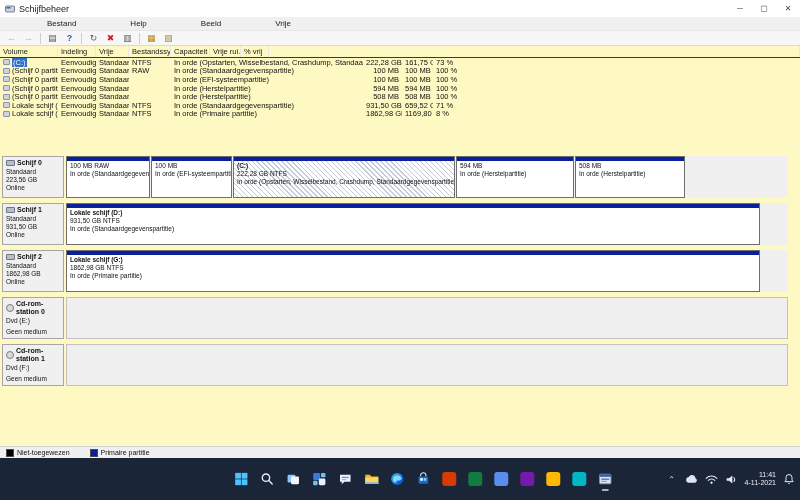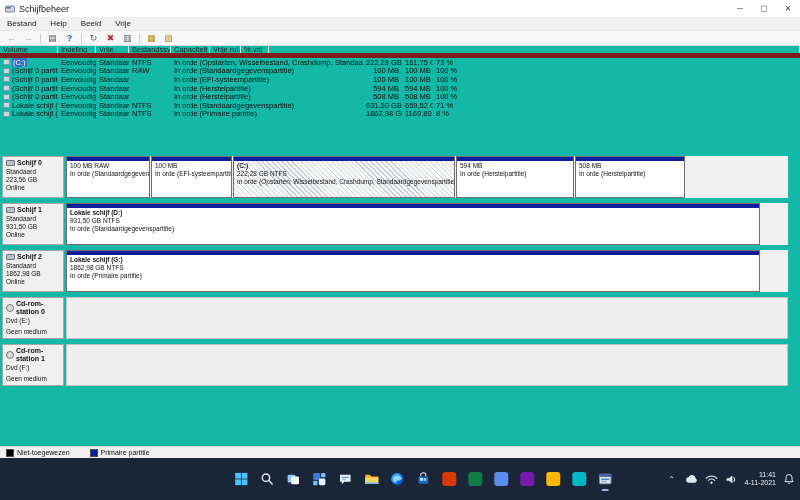--- a/index.html
+++ b/index.html
@@ -1,44 +1,44 @@
 <!DOCTYPE html>
 <html><head>
 <meta charset="utf-8">
 <style>
   * { margin:0; padding:0; box-sizing:border-box; }
   html,body { width:800px; height:500px; overflow:hidden; }
   body { font-family:"Liberation Sans", sans-serif; background:#fff; }
 
   .screen { width:800px; height:500px; display:flex; flex-direction:column; }
-  .window { flex:1; display:flex; flex-direction:column; min-height:0; background:#14b8a6; }
+  .window { flex:1; display:flex; flex-direction:column; min-height:0; background:#fef9c3; }
 
   
   .titlebar { height:17px; display:flex; align-items:center; padding:0 0 0 5px; background:#ffffff; }
   .titlebar .title { font-size:9px; color:#1a1a1a; margin-left:4px; }
   .win-controls { margin-left:auto; display:flex; height:100%; }
   .win-btn { width:24px; height:100%; display:flex; align-items:center; justify-content:center; font-size:8px; color:#444; cursor:default; }
 
   
   .menubar { height:13px; background:#f0f0f0; display:flex; align-items:center; font-size:8px; color:#1a1a1a; }
-  .menu-item { padding:16px 7px; height:100%; display:flex; align-items:center; }
+  .menu-item { padding:16px 7px; height:100%; display:flex; align-items:center;margin-left:40px; }
 
   
   .toolbar { height:16px; background:#f7f7f7; border-top:1px solid #e6e6e6; border-bottom:1px solid #d9d9d9; display:flex; align-items:center; padding:0 3px; }
   .tb-btn { width:15px; height:13px; display:flex; align-items:center; justify-content:center; font-size:9px; color:#5a5a5a; margin:0 1px; }
   .tb-btn.disabled { color:#b5b5b5; }
   .tb-btn.help { color:#1463c2; font-weight:bold; }
   .tb-btn.danger { color:#c22424; }
   .tb-btn.gold { color:#b98a1c; }
   .tb-sep { width:1px; height:11px; background:#cfcfcf; margin:0 3px; }
 
   
   .top-pane { height:108px; overflow:hidden; }
   .trow { display:flex; align-items:center; height:8.6px; font-size:7.5px; color:#111; }
-  .thead { height:12px; border-bottom:5px solid #7f1d1d; color:#222; }
+  .thead { height:12px; border-bottom:1px solid #7f1d1d; color:#222; }
   .thead .cell { border-right:1px solid #e8e8e8; height:100%; display:flex; align-items:center; }
   .cell { padding:0 3px; white-space:nowrap; overflow:hidden; flex:none; }
   .c-vol{width:58px;} .c-ind{width:38px;} .c-type{width:33px;} .c-fs{width:42px;}
   .c-status{width:192px;} .c-cap{width:39px; text-align:right;} .c-free{width:31px;} .c-pct{width:28px;} .c-fill{flex:1;}
   .c-vol { display:flex; align-items:center; }
   .vol-icon { display:inline-block; width:7px; height:6px; background:#cdd4e0; border:1px solid #8a93a5; border-radius:1px; margin-right:2px; flex:none; }
   .sel { background:#2f71c9; color:#fff; padding:0 1px; }
 
   
   .graph-pane { flex:1; min-height:0; overflow:hidden; padding-top:2px; }

